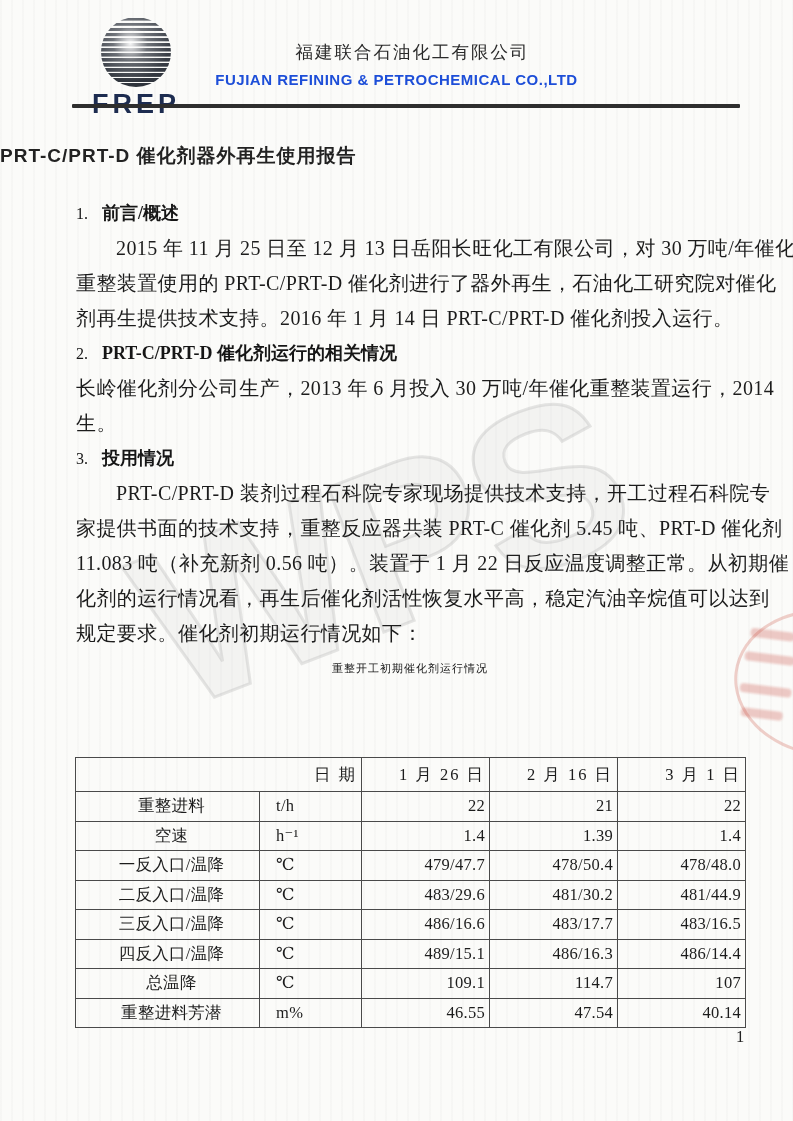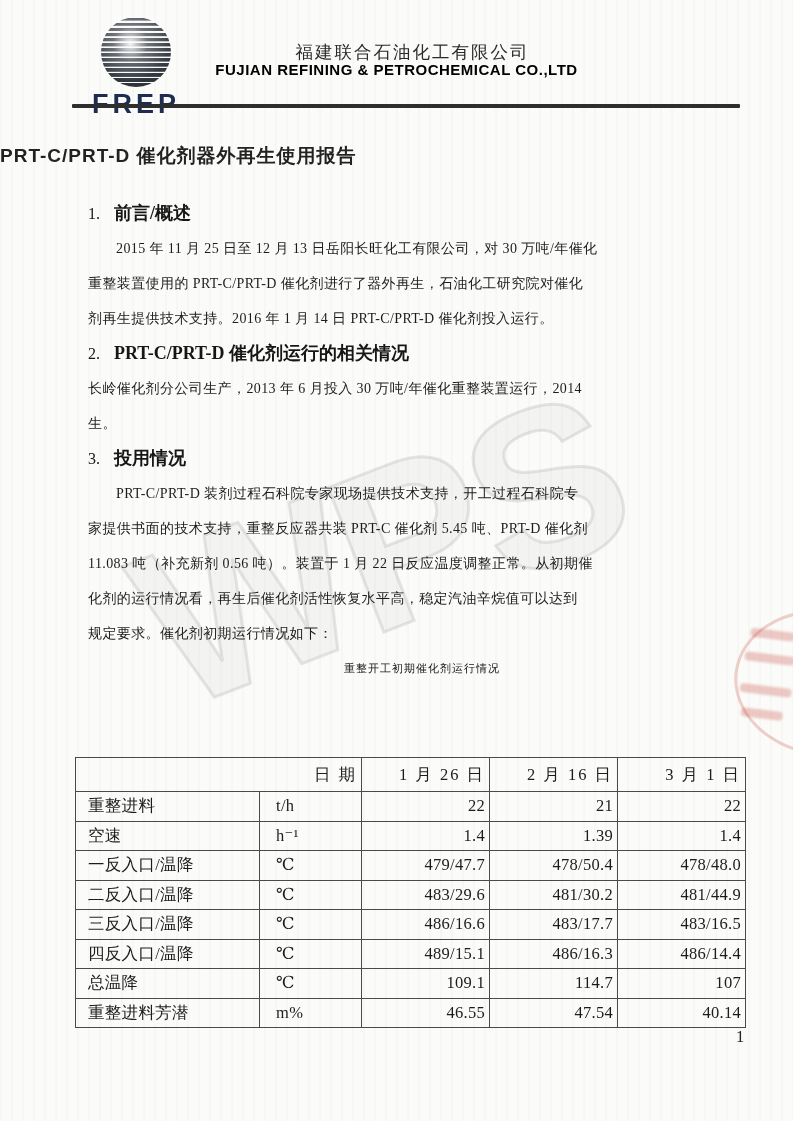--- a/index.html
+++ b/index.html
@@ -17,61 +17,61 @@
   .logo-block{left:76px;top:16px;width:120px;text-align:center;}
   .logo-globe{display:block;margin:0 auto;}
   .logo-word{
     font-family:"Liberation Sans","DejaVu Sans",sans-serif;
     font-weight:bold;font-size:27px;letter-spacing:4px;color:#1d2c50;line-height:1;
     margin-top:1px;
   }
   .company{left:0;top:44px;width:100%;text-align:center;line-height:1;}
   .company-cn{font-size:17.5px;letter-spacing:2px;color:#2a2a2a;margin-left:32px;}
   .company-en{
-    font-family:"Liberation Sans","DejaVu Sans",sans-serif;
-    font-weight:bold;font-size:15px;letter-spacing:0.5px;color:#000000;
+    margin-top:10px;font-family:"Liberation Sans","DejaVu Sans",sans-serif;
+    font-weight:bold;font-size:15px;letter-spacing:0.5px;color:#1d4ed8;
   }
   .header-rule{left:72px;top:104px;width:668px;height:3.5px;background:#2e2e2e;border-radius:1px;}
 
   
   .doc-title{
     left:0;top:143px;width:100%;text-align:left;
     font-family:"Liberation Sans","DejaVu Sans",sans-serif;
     font-weight:bold;font-size:19px;letter-spacing:1px;color:#222;
   }
 
   
-  .flow{left:88px;top:196px;width:668px;z-index:2;}
+  .flow{left:76px;top:196px;width:668px;z-index:2;}
   .sec-heading{
     font-weight:bold;font-size:18px;line-height:35px;color:#161616;
     white-space:nowrap;
   }
   .sec-num{font-weight:normal;font-size:16px;display:inline-block;margin-right:14px;}
   .para-line{
-    font-size:14px;line-height:35px;white-space:nowrap;color:#1c1c1c;
+    font-size:20px;line-height:35px;white-space:nowrap;color:#1c1c1c;
     letter-spacing:0.4px;
   }
   .para-line.indent{text-indent:2em;}
 
   .table-caption{
     text-align:center;font-size:11px;line-height:35px;letter-spacing:1px;color:#161616;
   }
 
   
   .data-table{
     position:absolute;left:75px;top:757px;width:670px;z-index:2;
     border-collapse:collapse;table-layout:fixed;
     font-size:16.5px;color:#1c1c1c;
   }
   .data-table td{
     border:1px solid #4a4a4a;text-align:right;vertical-align:middle;
     height:28.5px;padding:0 4px;letter-spacing:0.3px;
   }
   .data-table tr.hdr td{height:33px;letter-spacing:2px;}
-  .data-table td.lbl{text-align:left;padding-left:12px;}
+  .data-table td.lbl{text-align:center;padding-left:12px;}
   .data-table td.unit{text-align:left;padding-left:16px;}
 
   
   .watermark{
     left:70px;top:380px;width:620px;height:340px;z-index:1;
     transform:rotate(-21deg);
     font-family:"Liberation Sans","DejaVu Sans",sans-serif;
     font-weight:bold;font-size:225px;line-height:340px;text-align:center;
     letter-spacing:-6px;
     color:rgba(175,175,175,0.10);

